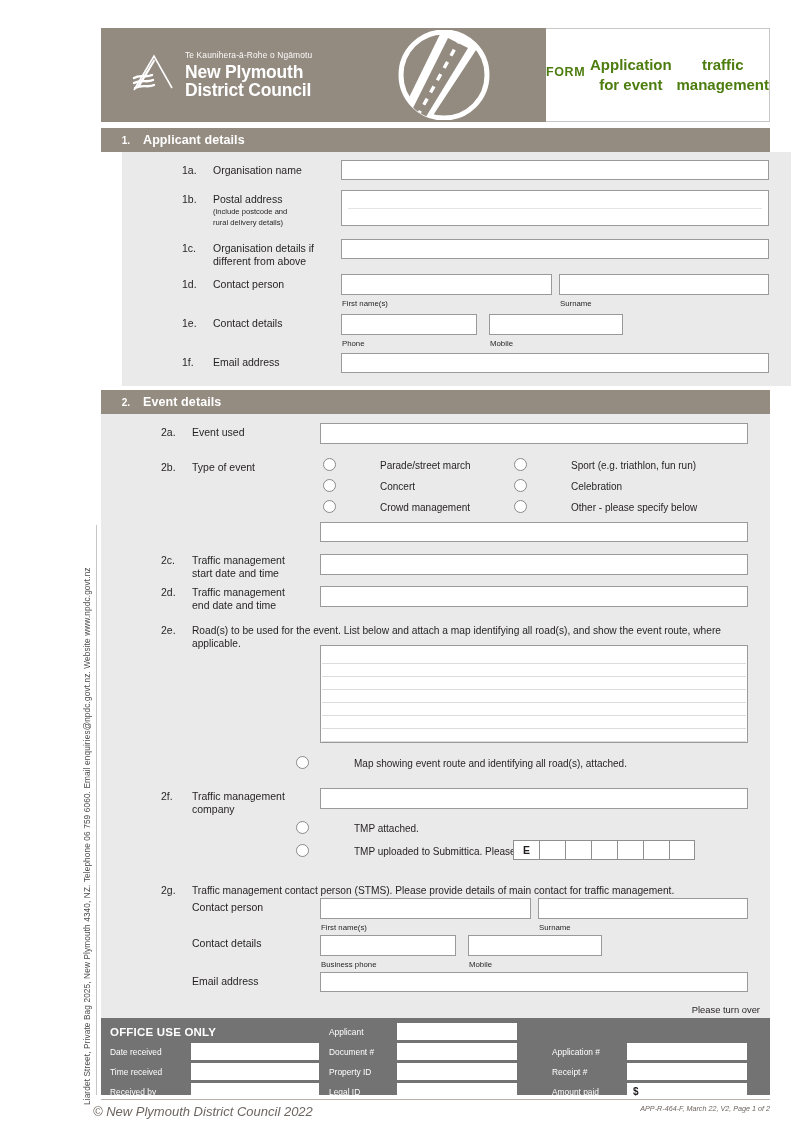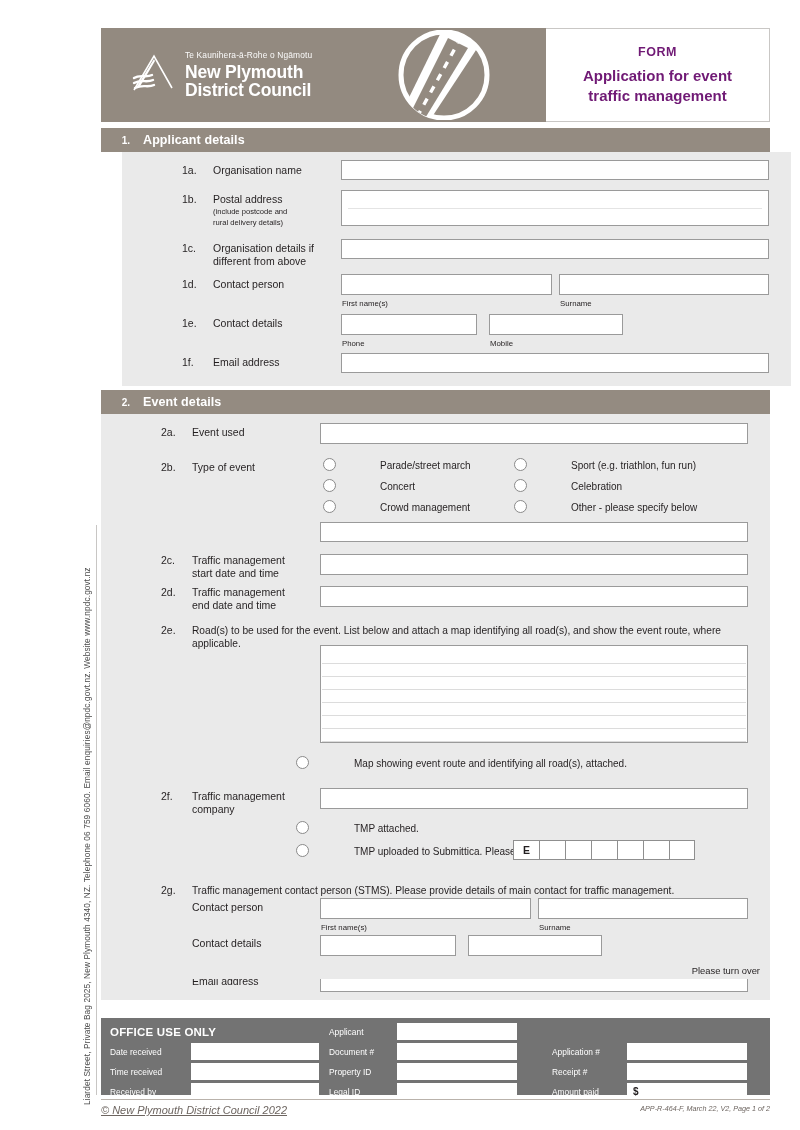--- a/index.html
+++ b/index.html
@@ -48,22 +48,22 @@
   .logo-name { font-size:17.5px; font-weight:bold; letter-spacing:-0.2px; }
   .road-badge {
     position:absolute; right:48px; top:50%; transform:translateY(-50%);
     width:108px; height:90px;
   }
   .hdr-right {
     flex:1 1 auto;
     background:#ffffff;
     border:1px solid #c9c7c5;
     border-left:none;
-    display:flex; flex-direction:column; align-items:center; justify-content:center;
-    color:#701a75;
+    display:flex; flex-direction:row; align-items:center; justify-content:center;
+    color:#4d7c0f;
   }
   .hdr-form-word { font-size:12.5px; font-weight:bold; letter-spacing:0.6px; margin-bottom:7px; }
   .hdr-title { font-size:15px; font-weight:bold; line-height:1.32; text-align:center; }
 
   
   .sec-bar {
     position:absolute; left:101px; width:669px; height:24px;
     background:#948b81; color:#ffffff;
     display:flex; align-items:center;
     font-size:12.5px; font-weight:bold;
@@ -114,21 +114,21 @@
   
   .office {
     position:absolute; left:101px; width:669px; background:#737373; color:#ffffff;
   }
   .office-title { position:absolute; left:9px; top:8px; font-size:11.5px; font-weight:bold; letter-spacing:0.2px; }
   .ou-label { position:absolute; font-size:8.4px; color:#ffffff; }
   .ou-box { position:absolute; background:#ffffff; border:none; height:17px; }
   .ou-dollar { position:absolute; font-size:10px; font-weight:bold; color:#231f20; }
 
   .footline { position:absolute; left:101px; width:669px; height:1px; background:#b9b2ab; }
-  .foot-left { position:absolute; left:101px; font-size:11px; font-style:italic; color:#6d6560;text-decoration:underline; }
+  .foot-left { position:absolute; left:93px; font-size:13px; font-style:italic; color:#6d6560; }
   .foot-right { position:absolute; right:30px; font-size:7.2px; font-style:italic; color:#6d6560; }
 </style>
 </head>
 <body>
 
 <div class="page">
 
   <div class="side-strip">
     <div class="vtext">Liardet Street, Private Bag 2025, New Plymouth 4340, NZ. Telephone 06 759 6060. Email enquiries@npdc.govt.nz. Website www.npdc.govt.nz</div>
   </div>
@@ -315,21 +315,21 @@
     <div class="qlabel" style="left:91px; top:523px;">Contact details</div>
     <div class="field" style="left:219px; top:521px; width:136px; height:21px;"></div>
     <div class="field" style="left:367px; top:521px; width:134px; height:21px;"></div>
     <div class="caption" style="left:220px; top:546px;">Business phone</div>
     <div class="caption" style="left:368px; top:546px;">Mobile</div>
 
     <div class="qlabel" style="left:91px; top:561px;">Email address</div>
     <div class="field" style="left:219px; top:558px; width:428px; height:20px;"></div>
   </div>
 
-  <div class="panel" style="top:961px; height:18px;text-align:center;">
+  <div class="panel" style="top:1000px; height:18px;text-align:center;">
     <div class="turnover" style="top:4px;">Please turn over</div>
   </div>
 
   <div class="office" style="top:1018px; height:77px;">
     <div class="office-title">OFFICE USE ONLY</div>
 
     <div class="ou-label" style="left:9px; top:29px;">Date received</div>
     <div class="ou-box" style="left:90px; top:25px; width:128px;"></div>
     <div class="ou-label" style="left:9px; top:49px;">Time received</div>
     <div class="ou-box" style="left:90px; top:45px; width:128px;"></div>

